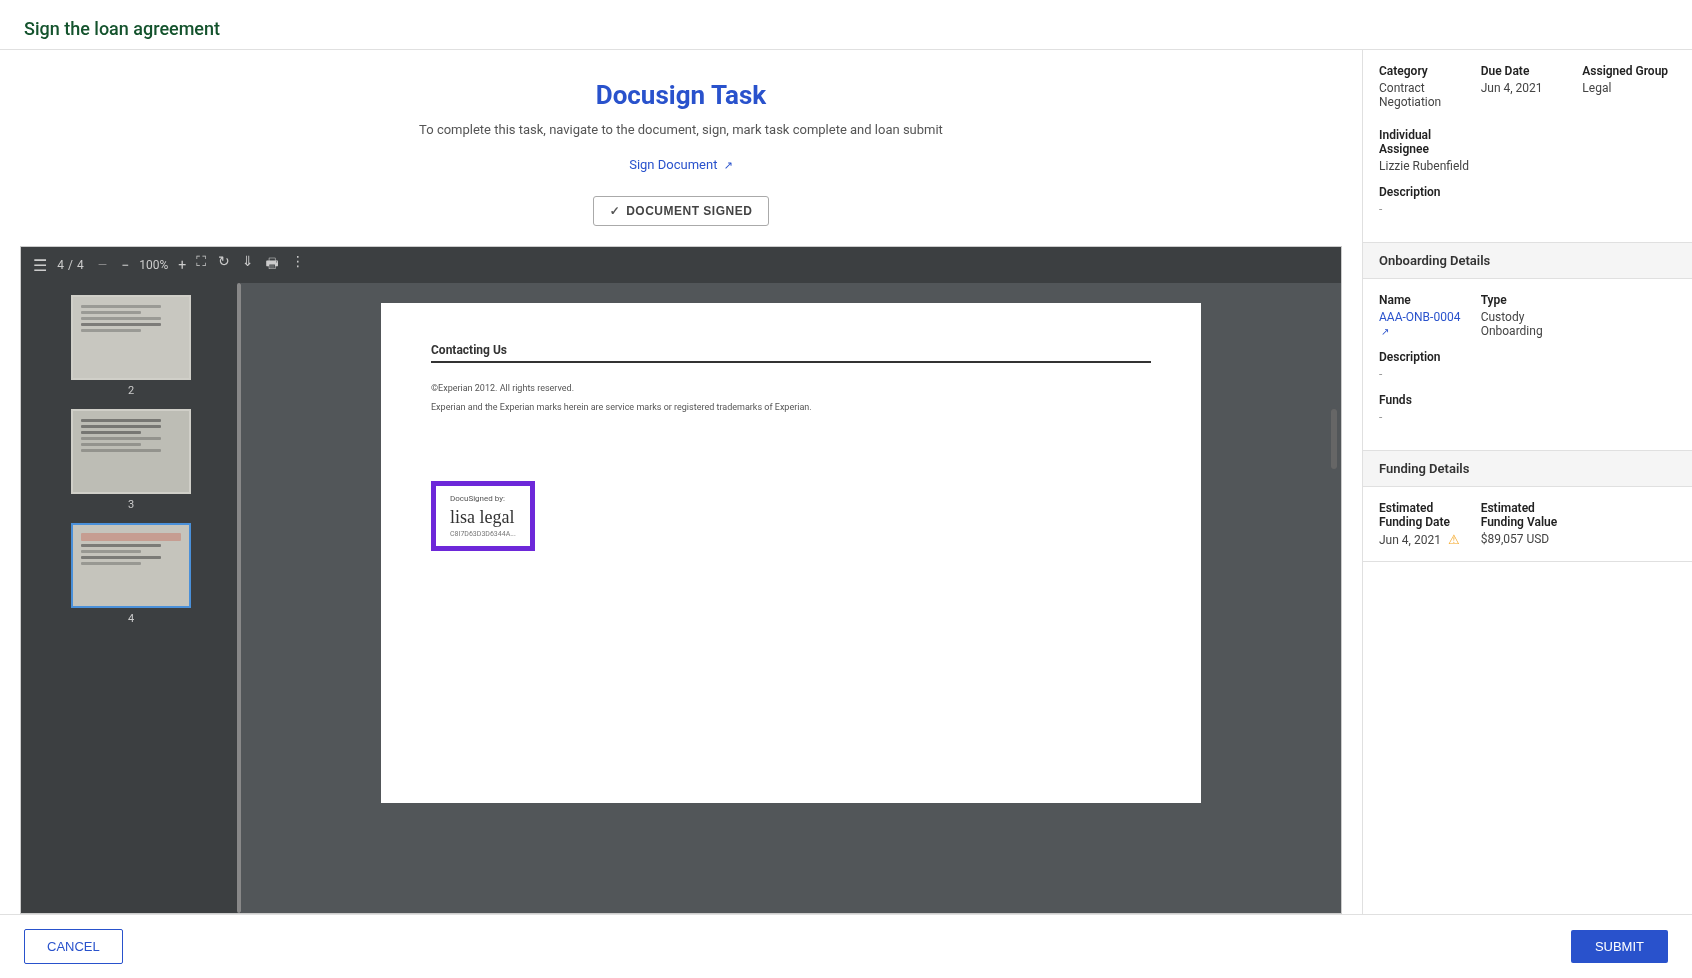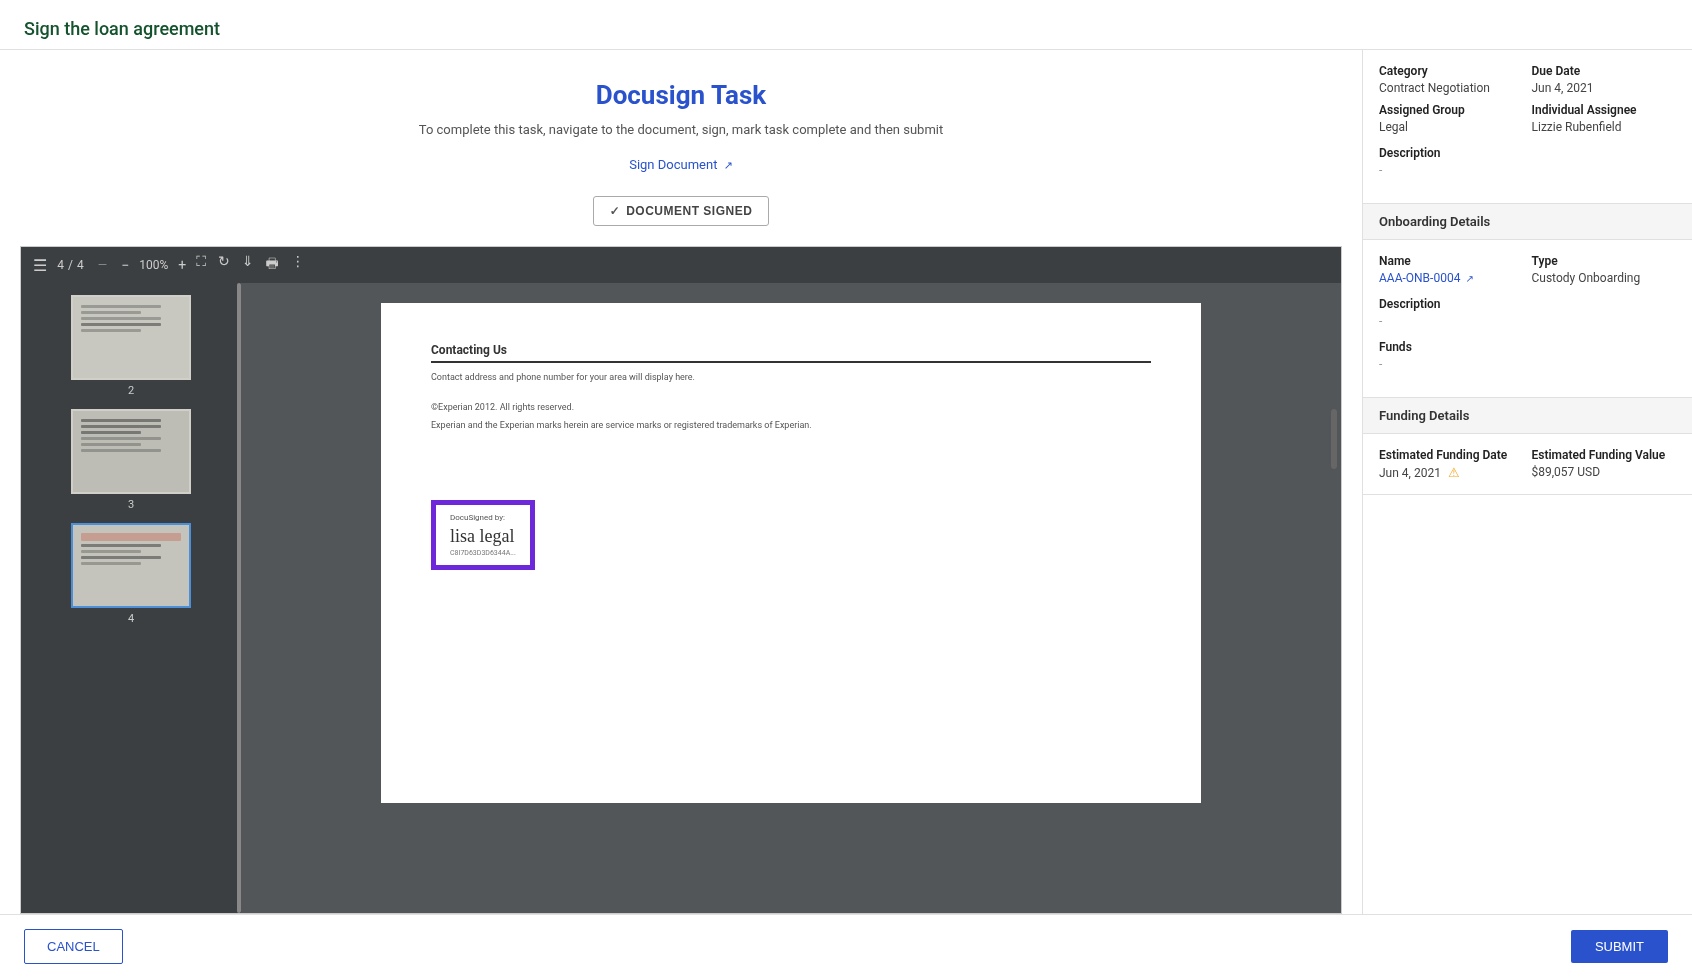--- a/index.html
+++ b/index.html
@@ -301,22 +301,22 @@
       font-size: 13px;
       font-weight: 600;
       color: #333;
       border-bottom: 1px solid #e0e0e0;
     }
     .sidebar-section-body {
       padding: 14px 16px;
     }
     .props-grid {
       display: grid;
-      grid-template-columns: 1fr 1fr;
-      gap: 8px 8px;
+      grid-template-columns: 1fr 1fr 1fr;
+      gap: 19px 8px;
     }
     .prop-label {
       font-size: 12px;
       font-weight: 600;
       color: #222;
       margin-bottom: 3px;
     }
     .prop-value {
       font-size: 12px;
       color: #444;
@@ -375,21 +375,21 @@
 <div class="page-header">
   <h1 class="page-title">Sign the loan agreement</h1>
 </div>
 
 <div class="main-layout">
 
   <div class="content-area">
 
     <div class="docusign-header">
       <div class="docusign-title">Docusign Task</div>
-      <div class="docusign-subtitle">To complete this task, navigate to the document, sign, mark task complete and then submit</div>
+      <div class="docusign-subtitle">To complete this task, navigate to the document, sign, mark task complete and loan submit</div>
       <div style="margin-bottom:10px;">
         <a class="sign-document-link" href="#">
           <span>Sign Document</span>
           <span class="ext-icon">↗</span>
         </a>
       </div>
       <div>
         <button class="document-signed-btn">
           <span class="checkmark-icon">✓</span>
           <span>DOCUMENT SIGNED</span>
@@ -466,21 +466,20 @@
                 </div>
               </div>
             </div>
             <span class="thumb-number">4</span>
           </div>
         </div>
 
         <div class="pdf-main-page">
           <div class="pdf-page-content">
             <h3>Contacting Us</h3>
-            <p>Contact address and phone number for your area will display here.</p>
             <br>
             <p>©Experian 2012. All rights reserved.</p>
             <p>Experian and the Experian marks herein are service marks or registered trademarks of Experian.</p>
             <br><br>
             <div class="signature-area">
               <div class="signature-box">
                 <div class="signature-label">DocuSigned by:</div>
                 <div class="signature-text">lisa legal</div>
                 <div class="signature-id">C8I7D63D3D6344A...</div>
               </div>

